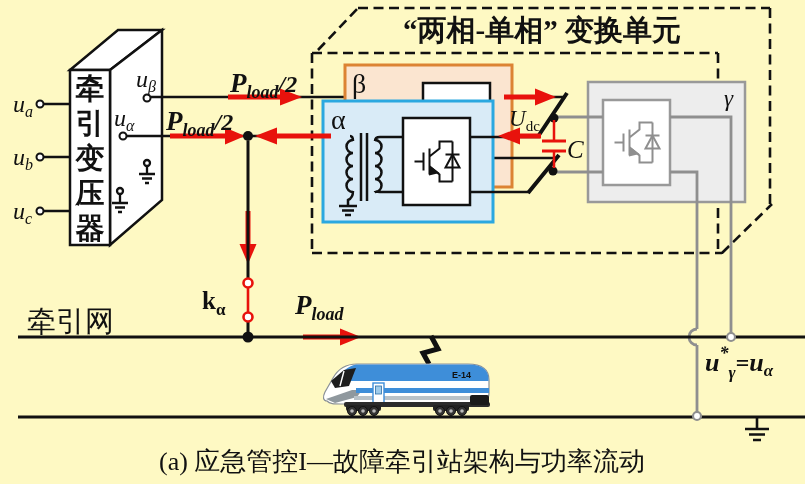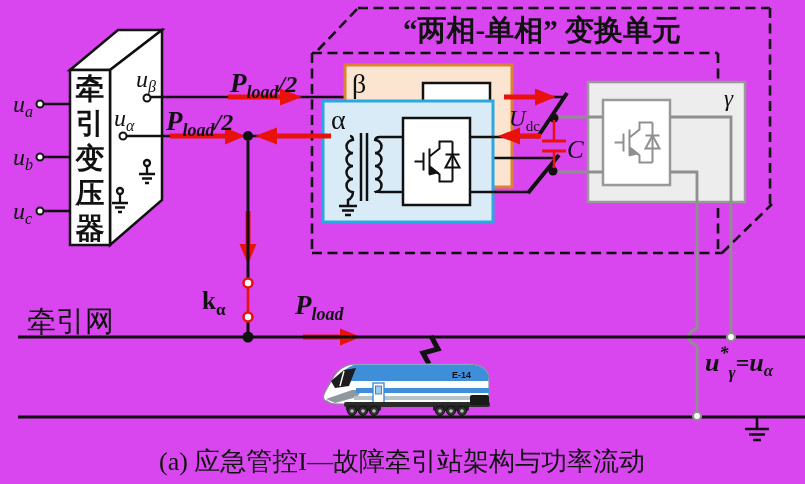--- a/index.html
+++ b/index.html
@@ -1,16 +1,16 @@
 <!DOCTYPE html>
 <html><head>
 <meta charset="utf-8">
 <style>
   html,body{margin:0;padding:0;background:#fff;}
-  .stage{width:805px;height:484px;position:relative;background:#d946ef;overflow:hidden;}
+  .stage{width:805px;height:484px;position:relative;background:#fef9c3;overflow:hidden;}
   svg{display:block;}
   text{font-family:"Liberation Serif","DejaVu Serif",serif;fill:#111;}
   .cjk{font-family:"Liberation Serif","DejaVu Serif",serif;}
 </style>
 </head>
 <body>
 
 <div class="stage">
 <svg width="805" height="484" viewBox="0 0 805 484" xmlns="http://www.w3.org/2000/svg">
 

